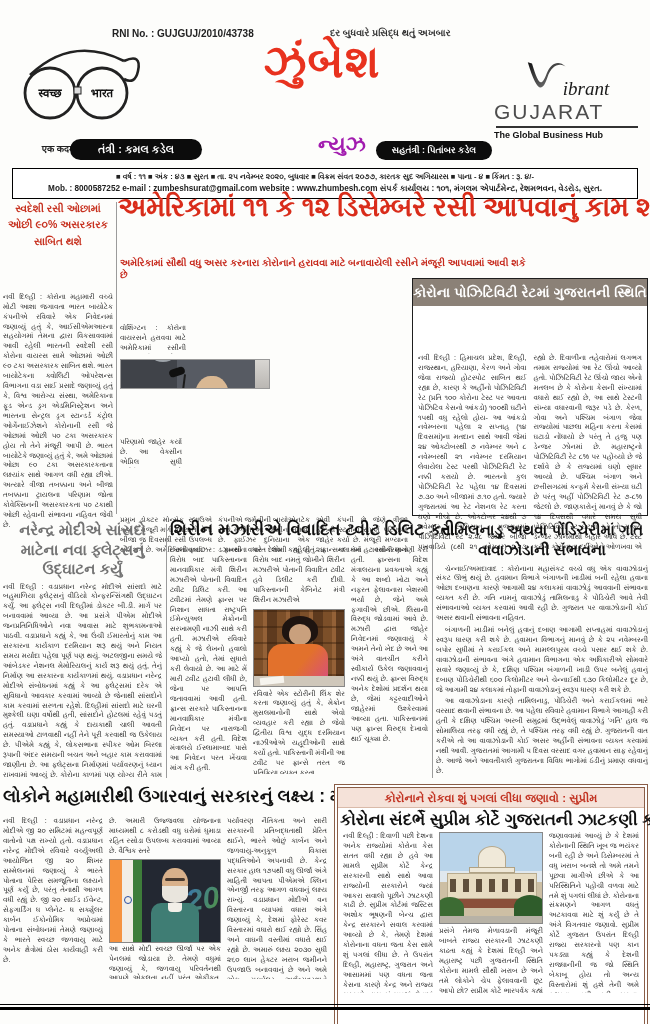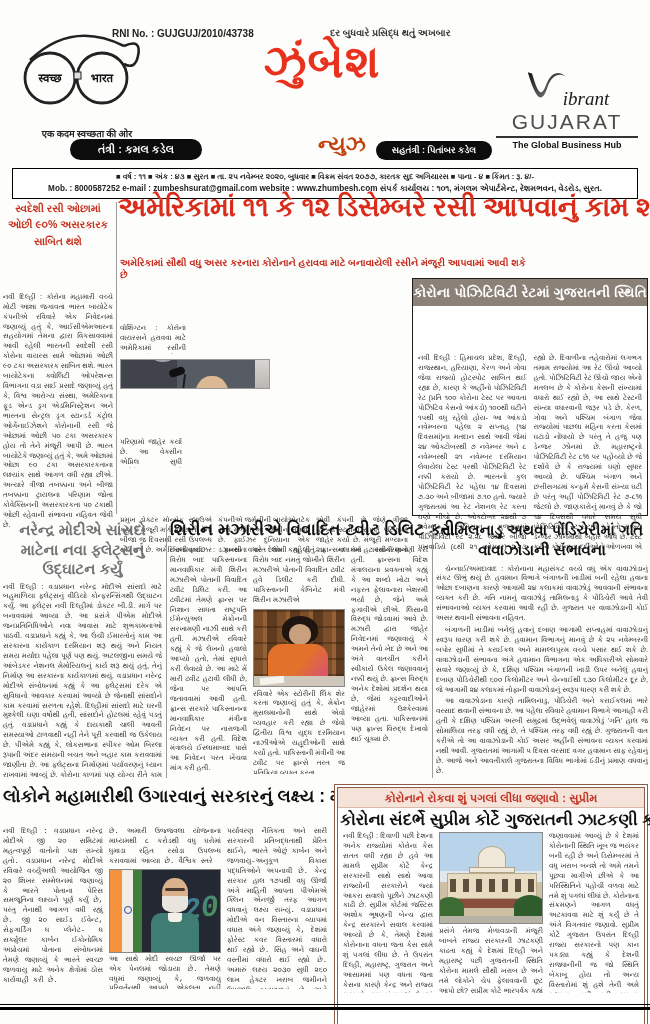--- a/index.html
+++ b/index.html
@@ -16,34 +16,34 @@
 
   
   #rni { left:112px; top:28px; font-size:10px; font-weight:bold; color:#222; }
   #tagline { left:330px; top:27px; font-size:9.5px; font-weight:bold; color:#333; }
   #masthead-title {
     left:188px; top:36px; width:268px; text-align:center;
     font-size:45px; font-weight:bold; color:#e8321e; letter-spacing:1px;
     text-shadow:0 0 1px #fff, 2px 2px 0 rgba(255,255,255,.55);
     font-family:"Liberation Serif", serif;
   }
-  #masthead-sub { left:318px; top:132px; width:60px; font-size:21px; font-weight:bold; color:#c2410c; font-family:"Liberation Serif", serif; }
+  #masthead-sub { left:318px; top:132px; width:60px; font-size:21px; font-weight:bold; color:#a21caf; font-family:"Liberation Serif", serif; }
   .badge {
     position:absolute; background:#0c0c0c; color:#fff; border-radius:13px;
     font-weight:bold; text-align:center; padding:4px 8px;
   }
   #editor-badge { left:70px; top:139px; width:132px; font-size:11px; }
   #coeditor-badge { left:376px; top:141px; width:116px; font-size:9px; }
 
   
-  #swachh { left:12px; top:26px; width:150px; }
+  #swachh { left:12px; top:41px; width:150px; }
   #swachh-caption { font-size:9.5px; font-weight:bold; color:#222; text-align:center; margin-top:1px; font-family:"Liberation Serif", serif; }
 
   
-  #vibrant { left:494px; top:68px; width:146px; text-align:center; }
+  #vibrant { left:494px; top:58px; width:146px; }
   #vibrant-top { display:flex; align-items:flex-end; justify-content:center; }
   #vibrant-ibrant { font-size:19px; font-style:italic; color:#1a1a1a; font-family:"Liberation Serif", serif; margin-left:-4px; }
   #vibrant-gujarat { font-size:21px; letter-spacing:2px; color:#4d4d4d; margin-top:0px; font-weight:400; }
   #vibrant-rule { height:1.5px; background:#333; margin:2px 2px; }
   #vibrant-tag { font-size:9px; font-weight:bold; color:#111; }
 
   
   #infobar {
     left:12px; top:168px; width:626px; height:31px;
     border:1.2px solid #000; background:#fff; text-align:center;
@@ -106,21 +106,21 @@
   #cyclone { left:436px; top:0px; width:212px; height:260px; }
   #cyclone-headline { font-size:15px; font-weight:bold; text-align:center; line-height:1.35; color:#101010; }
   #cyclone-body { margin-top:4px; height:212px; }
   #cyclone-body p { text-indent:9px; margin-bottom:2px; }
 
   
   #bot-sec { left:0; top:784px; width:650px; height:218px; }
   #g20 { left:3px; top:0px; width:324px; height:216px; }
   #g20-kicker { font-size:11.5px; font-weight:bold; text-align:center; color:#101010; }
   #g20-headline { font-size:17.5px; font-weight:bold; text-align:center; white-space:nowrap; margin-top:2px; color:#101010; }
-  #g20-row { display:flex; gap:6px; margin-top:20px; height:162px; overflow:hidden;font-family:Liberation Mono, monospace; }
+  #g20-row { display:flex; gap:6px; margin-top:10px; height:162px; overflow:hidden; }
   #g20-row .gcol { width:102px; }
   #g20-colmid { width:112px; }
   #modi-photo { width:112px; height:84px; position:relative; overflow:hidden; border:1px solid #888; background:#232832; margin:2px 0; }
   .md-flag { position:absolute; left:0; top:0; width:32px; height:100%;
     background:linear-gradient(90deg,#f5923e 0 38%,#f2ede4 38% 72%,#3e7d3a 72%); }
   .md-chakra { position:absolute; left:14px; top:36px; width:8px; height:8px; border:1.5px solid #2a4ea0; border-radius:50%; }
   .md-head { position:absolute; left:52px; top:8px; width:26px; height:30px; background:#d9b18b; border-radius:48%; }
   .md-glasses { position:absolute; left:55px; top:18px; width:20px; height:3px; background:#4a3b30; border-radius:2px; }
   .md-beard { position:absolute; left:52px; top:26px; width:26px; height:17px; background:#e9e5dd; border-radius:0 0 50% 50%; }
   .md-jacket { position:absolute; left:41px; top:43px; width:48px; height:41px; background:#3f7d74; border-radius:10px 10px 0 0; }

